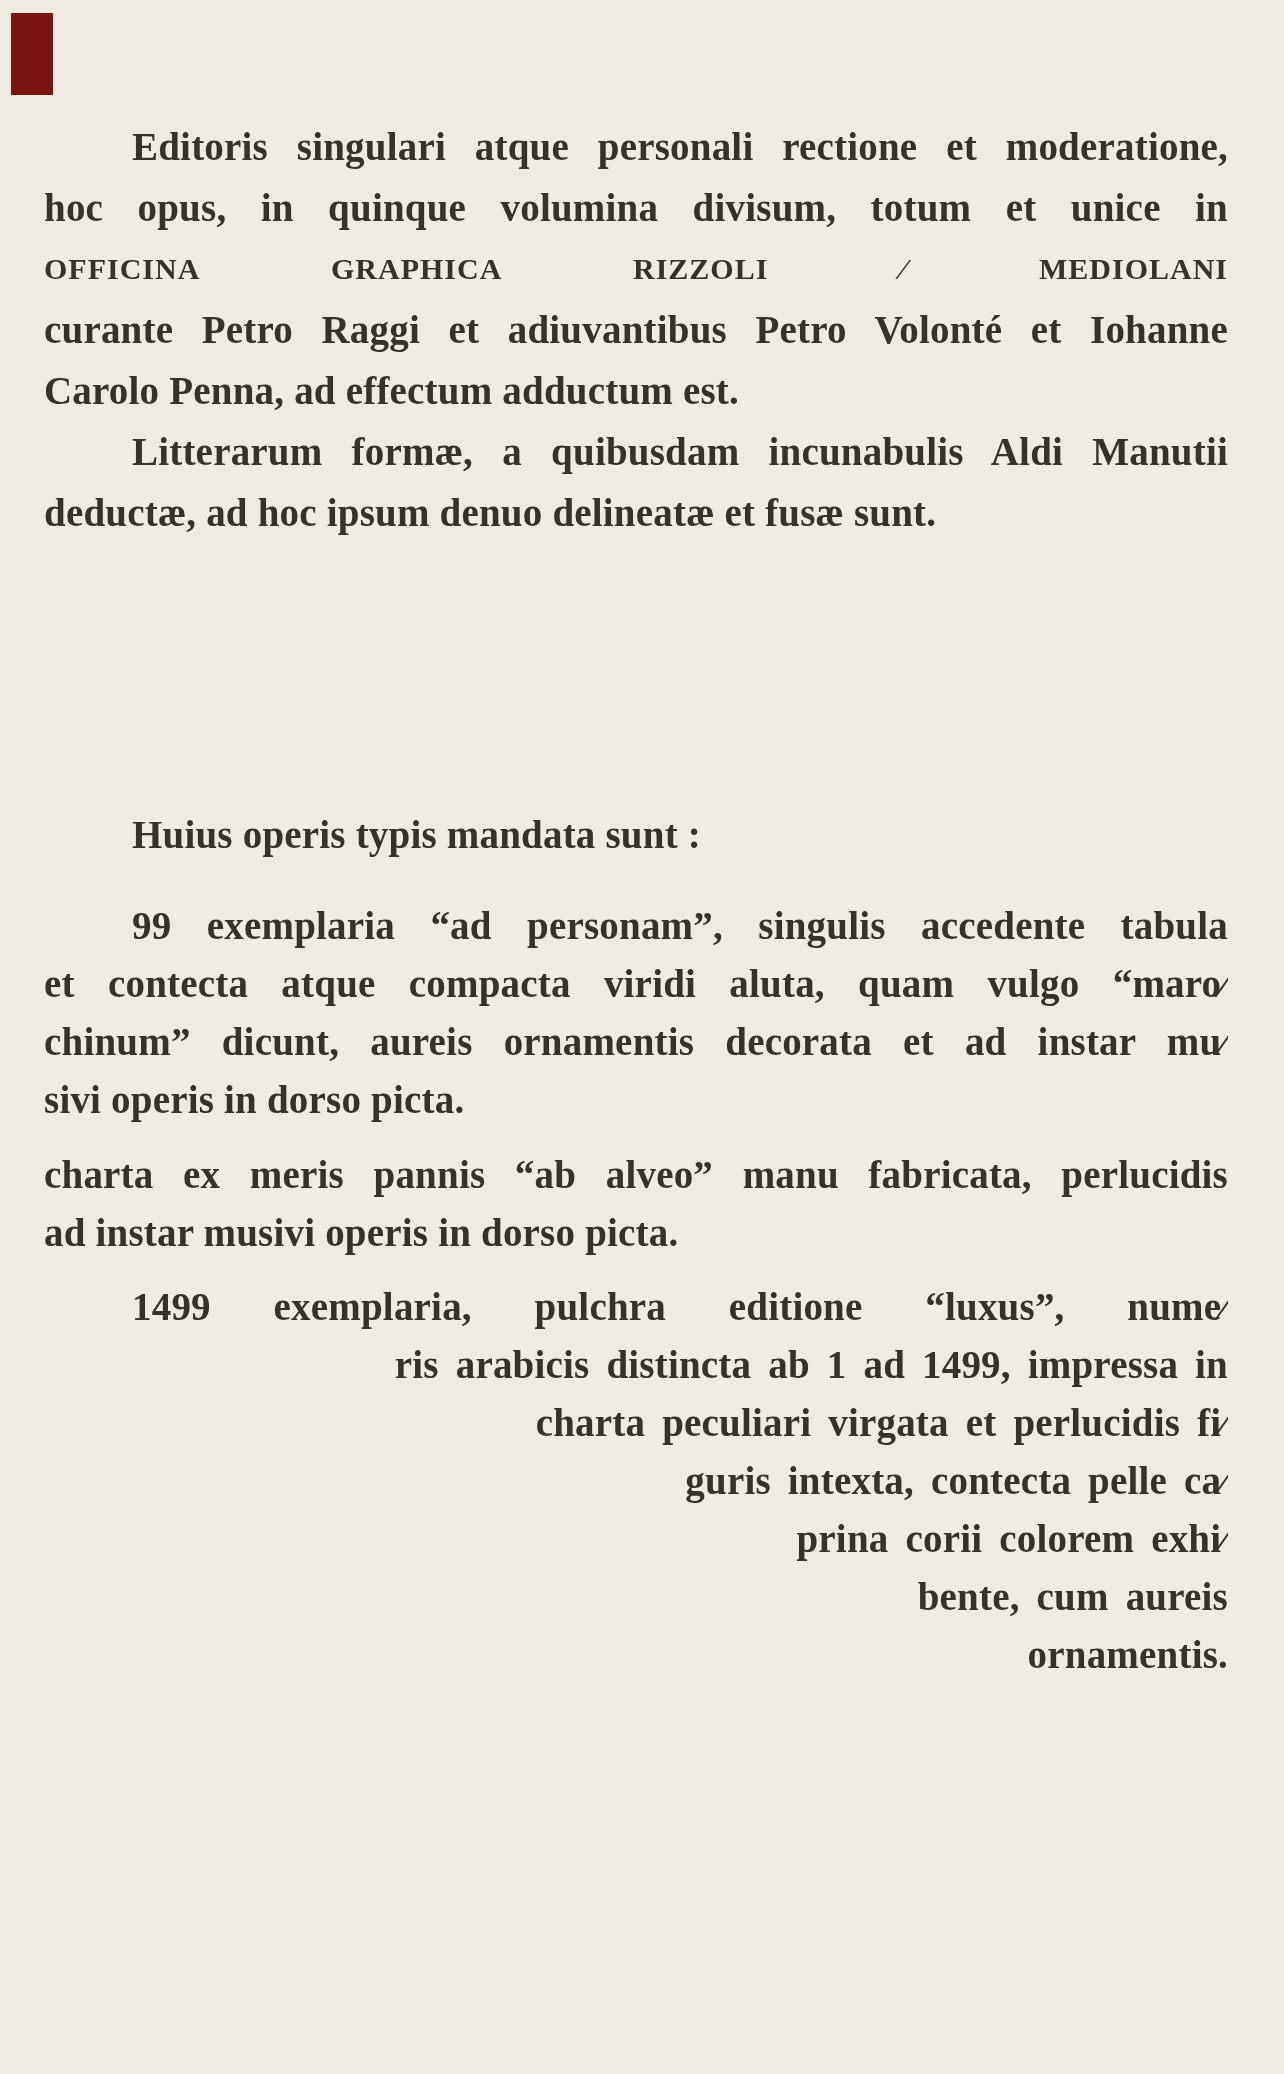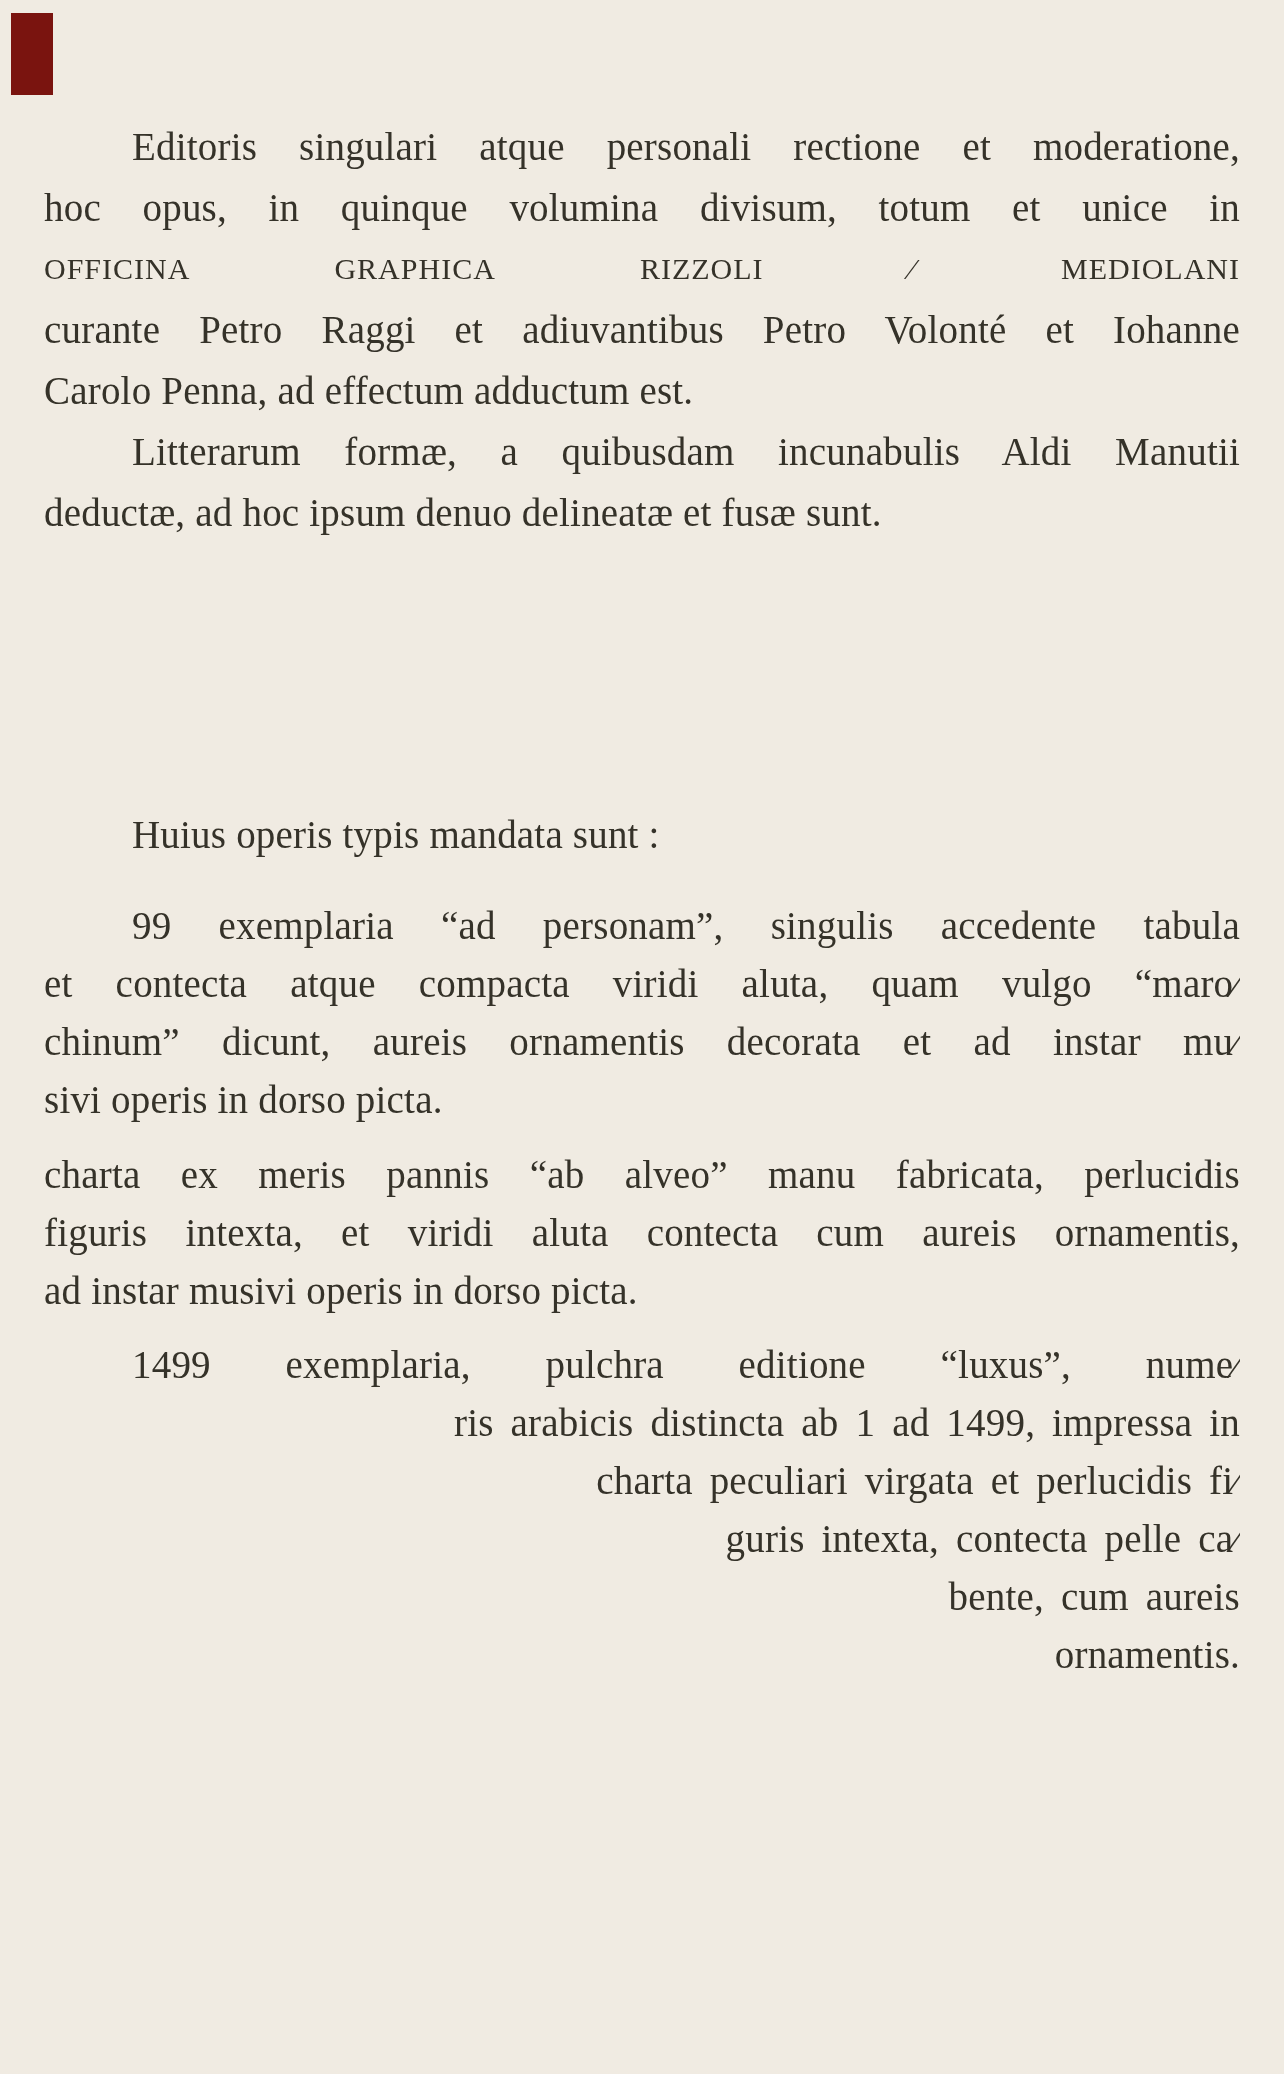--- a/index.html
+++ b/index.html
@@ -21,24 +21,25 @@
     position: absolute;
     left: 11px;
     top: 13px;
     width: 42px;
     height: 82px;
     background: #7a140f;
   }
   .text-area {
     position: absolute;
     left: 44px;
-    right: 44px;
+    right: 56px;
     top: 0;
     font-size: 39px;
     letter-spacing: 0.2px;
+    font-weight: bold;
   }
   .block { --lh: 58px; }
   .block-a { margin-top: 116px; --lh: 61px; }
   .heading-block { margin-top: 263px; }
   .p3 { margin-top: 33px; }
   .p4 { margin-top: 17px; }
   .p5 { margin-top: 16px; }
 
   .ln {
     line-height: var(--lh);
@@ -91,27 +92,27 @@
 
     <div class="block p3">
       <div class="ln ind">99 exemplaria “ad personam”, singulis accedente tabula</div>
       <div class="ln">et contecta atque compacta viridi aluta, quam vulgo “maro⁄</div>
       <div class="ln">chinum” dicunt, aureis ornamentis decorata et ad instar mu⁄</div>
       <div class="ln left">sivi operis in dorso picta.</div>
     </div>
 
     <div class="block p4">
       <div class="ln">charta ex meris pannis “ab alveo” manu fabricata, perlucidis</div>
-      <div class="ln">figuris intexta, et viridi aluta contecta cum aureis ornamentis,</div>
       <div class="ln left">ad instar musivi operis in dorso picta.</div>
     </div>
 
     <div class="block p5">
       <div class="ln ind">1499 exemplaria, pulchra editione “luxus”, nume⁄</div>
       <div class="ln center">ris arabicis distincta ab 1 ad 1499, impressa in</div>
       <div class="ln center">charta peculiari virgata et perlucidis fi⁄</div>
       <div class="ln center">guris intexta, contecta pelle ca⁄</div>
+      <div class="ln center">prina corii colorem exhi⁄</div>
       <div class="ln center">bente, cum aureis</div>
       <div class="ln center">ornamentis.</div>
     </div>
 
   </div>
 </div>
 
 </body></html>

